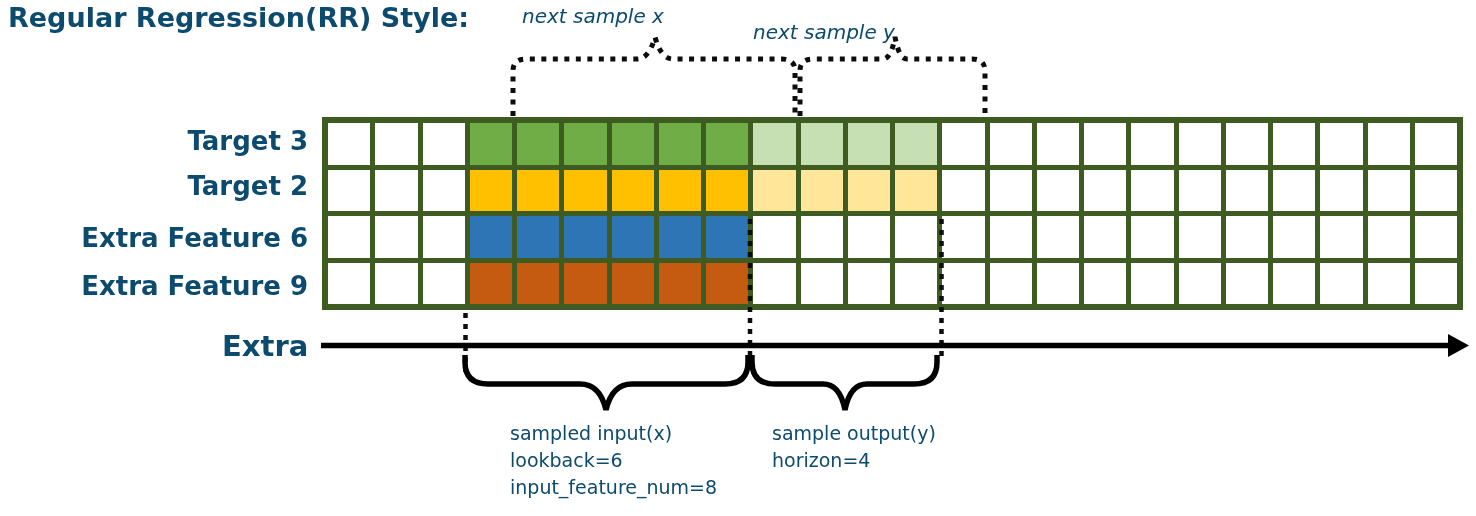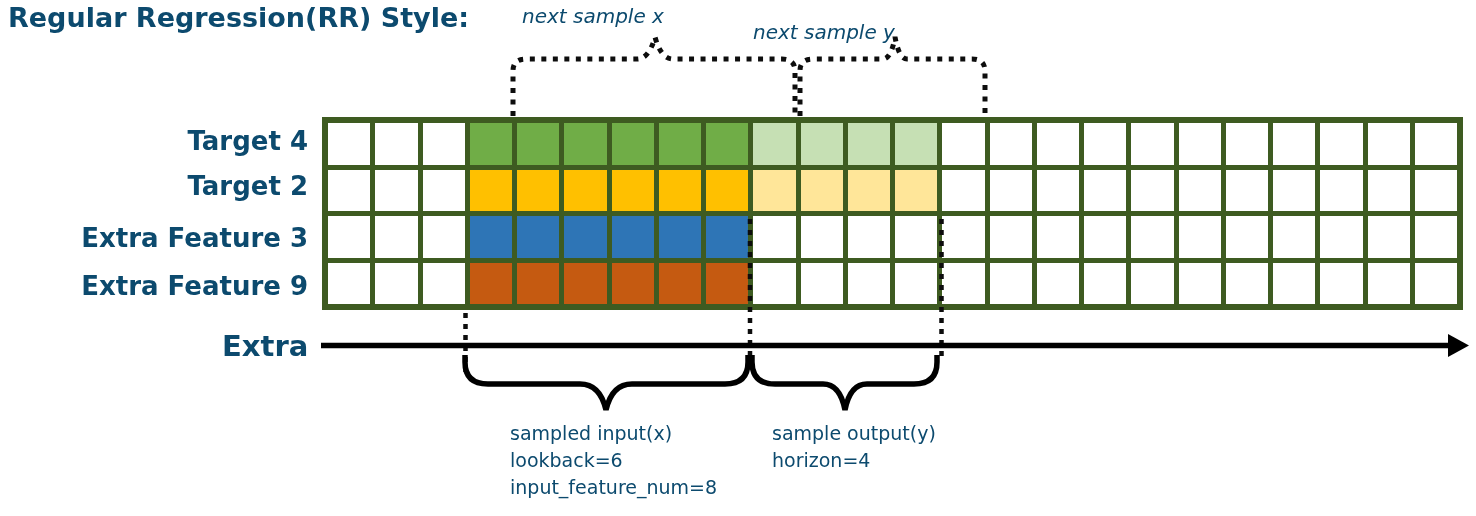--- a/index.html
+++ b/index.html
@@ -46,23 +46,23 @@
 </head>
 <body>
 
 <div class="fig">
 
   <div class="title">Regular Regression(RR) Style:</div>
 
   <div class="next-label x">next sample x</div>
   <div class="next-label y">next sample y</div>
 
-  <div class="row-label r0">Target 4</div>
+  <div class="row-label r0">Target 3</div>
   <div class="row-label r1">Target 2</div>
-  <div class="row-label r2">Extra Feature 3</div>
+  <div class="row-label r2">Extra Feature 6</div>
   <div class="row-label r3">Extra Feature 9</div>
 
   <div class="sample-grid" style="background: rgb(62, 91, 33); grid-template-columns: repeat(24, 1fr); grid-template-rows: repeat(4, 1fr);">
       <div class="cell" style="background: rgb(255, 255, 255);"></div>
       <div class="cell" style="background: rgb(255, 255, 255);"></div>
       <div class="cell" style="background: rgb(255, 255, 255);"></div>
       <div class="cell" style="background: rgb(112, 173, 71);"></div>
       <div class="cell" style="background: rgb(112, 173, 71);"></div>
       <div class="cell" style="background: rgb(112, 173, 71);"></div>
       <div class="cell" style="background: rgb(112, 173, 71);"></div>

